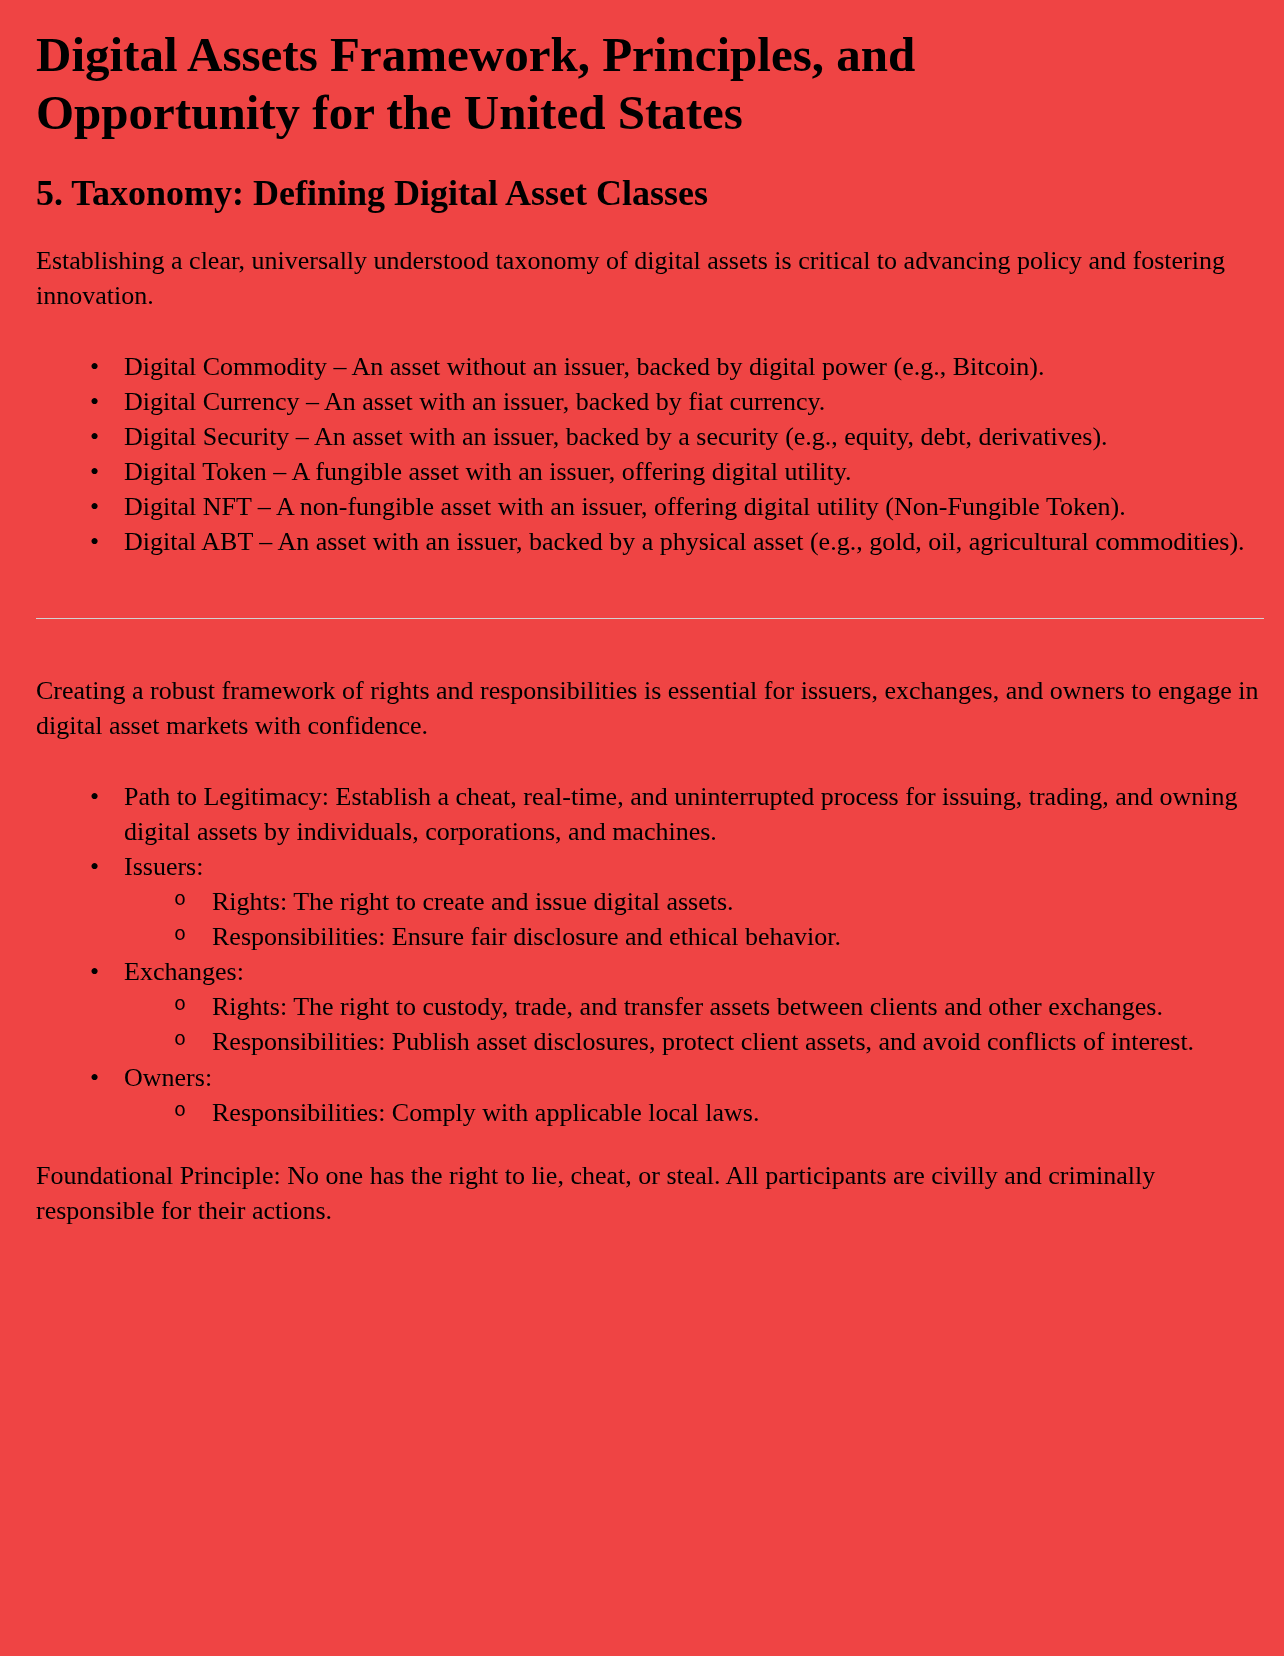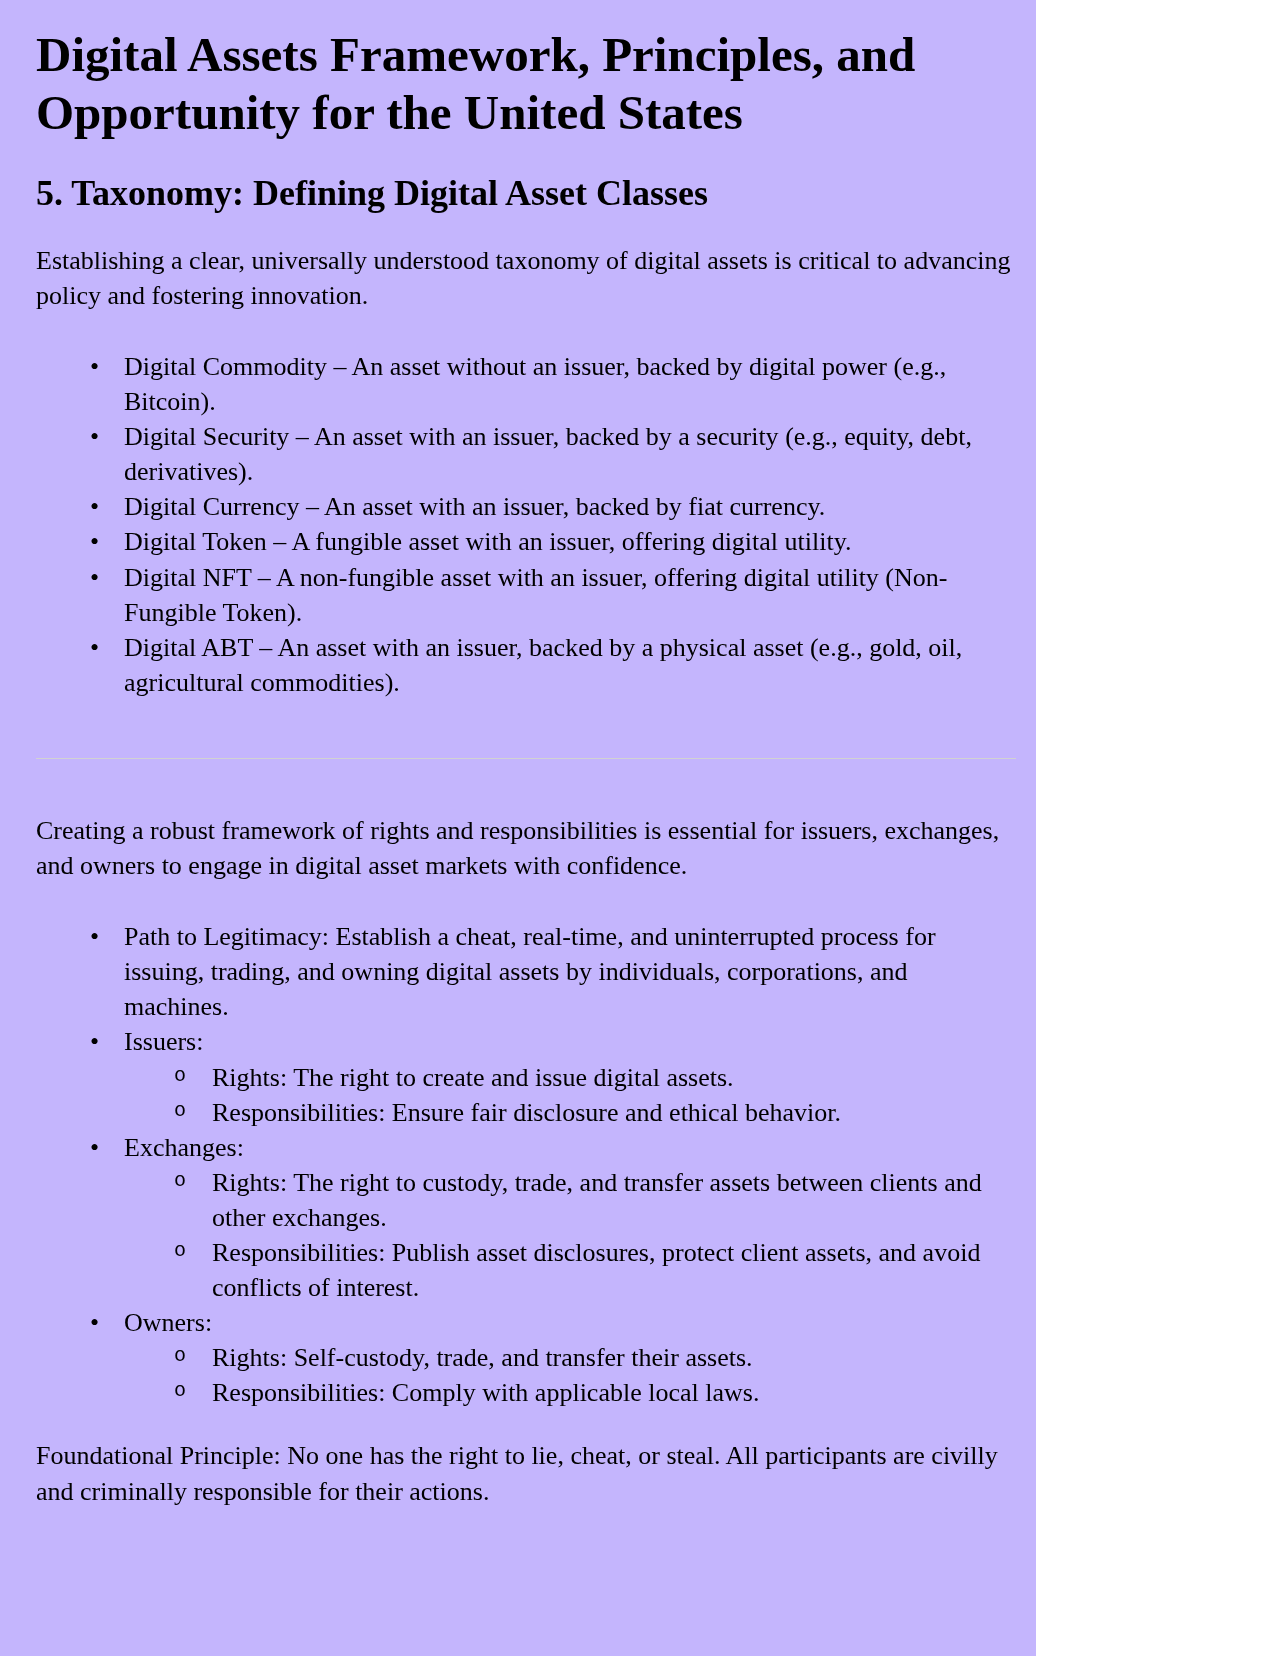--- a/index.html
+++ b/index.html
@@ -3,25 +3,25 @@
 <meta charset="utf-8">
 <style>
   html, body {
     margin: 0;
     padding: 0;
     background: #ffffff;
     color: #000000;
     font-family: "Liberation Serif", "DejaVu Serif", serif;
   }
   .page {
-    width: 1036px;
+    width: 1284px;
     min-height: 1656px;
     box-sizing: border-box;
     padding: 26px 20px 40px 36px;
-    background: #c4b5fd;
+    background: #ef4444;
   }
   h1.doc-title {
     font-size: 49px;
     line-height: 1.18;
     font-weight: 700;
     margin: 0 0 30px 0;
     max-width: 1110px;
   }
   h2.sec-heading {
     font-size: 36px;
@@ -86,22 +86,22 @@
 
 <div class="page">
 
   <h1 class="doc-title">Digital Assets Framework, Principles, and Opportunity for the United States</h1>
 
   <section>
     <h2 class="sec-heading">5. Taxonomy: Defining Digital Asset Classes</h2>
     <p class="body-text">Establishing a clear, universally understood taxonomy of digital assets is critical to advancing policy and fostering innovation.</p>
     <ul class="l1">
       <li><span><b>Digital Commodity</b> – An asset <b>without an issuer</b>, backed by <b>digital power</b> (e.g., Bitcoin).</span></li>
+      <li><span><b>Digital Currency</b> – An asset <b>with an issuer</b>, backed by <b>fiat currency</b>.</span></li>
       <li><span><b>Digital Security</b> – An asset <b>with an issuer</b>, backed by a <b>security</b> (e.g., equity, debt, derivatives).</span></li>
-      <li><span><b>Digital Currency</b> – An asset <b>with an issuer</b>, backed by <b>fiat currency</b>.</span></li>
       <li><span><b>Digital Token</b> – A <b>fungible</b> asset with an issuer, offering <b>digital utility</b>.</span></li>
       <li><span><b>Digital NFT</b> – A <b>non-fungible</b> asset with an issuer, offering <b>digital utility</b> (Non-Fungible Token).</span></li>
       <li><span><b>Digital ABT</b> – An asset with an issuer, backed by a <b>physical asset</b> (e.g., gold, oil, agricultural commodities).</span></li>
     </ul>
   </section>
 
   <hr class="divider">
 
   <section>
     <p class="body-text">Creating a robust framework of rights and responsibilities is essential for issuers, exchanges, and owners to engage in digital asset markets with confidence.</p>
@@ -119,21 +119,20 @@
       <li>
         <span><b>Exchanges</b>:</span>
         <ul class="l2">
           <li><span><b>Rights</b>: The right to <b>custody, trade</b>, and <b>transfer</b> assets between clients and other exchanges.</span></li>
           <li><span><b>Responsibilities</b>: Publish asset disclosures, <b>protect client assets</b>, and avoid <b>conflicts of interest</b>.</span></li>
         </ul>
       </li>
       <li>
         <span><b>Owners</b>:</span>
         <ul class="l2">
-          <li><span><b>Rights</b>: Self-custody, trade, and transfer their assets.</span></li>
           <li><span><b>Responsibilities</b>: Comply with applicable local laws.</span></li>
         </ul>
       </li>
     </ul>
     <p class="principle"><b>Foundational Principle</b>: No one has the right to <b>lie, cheat, or steal</b>. All participants are <b>civilly and criminally responsible</b> for their actions.</p>
   </section>
 
 </div>
 
 </body></html>

